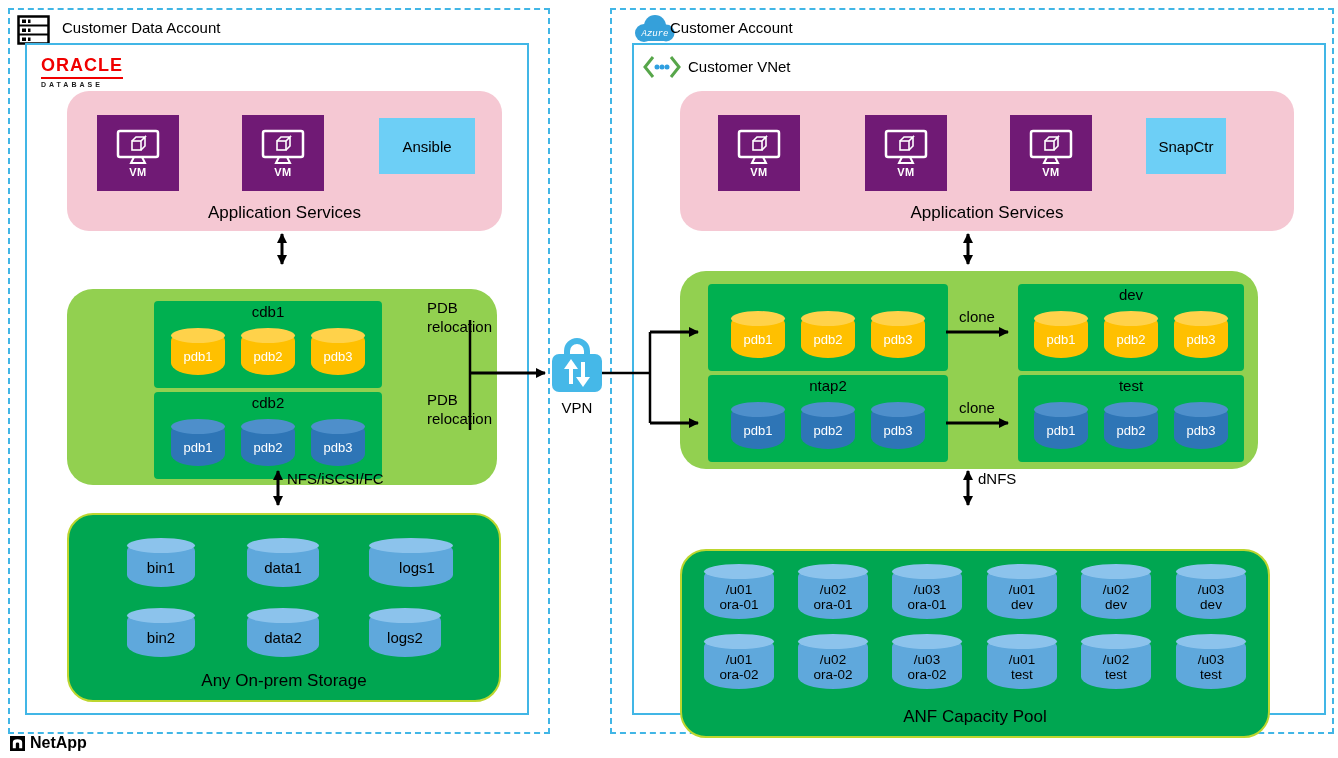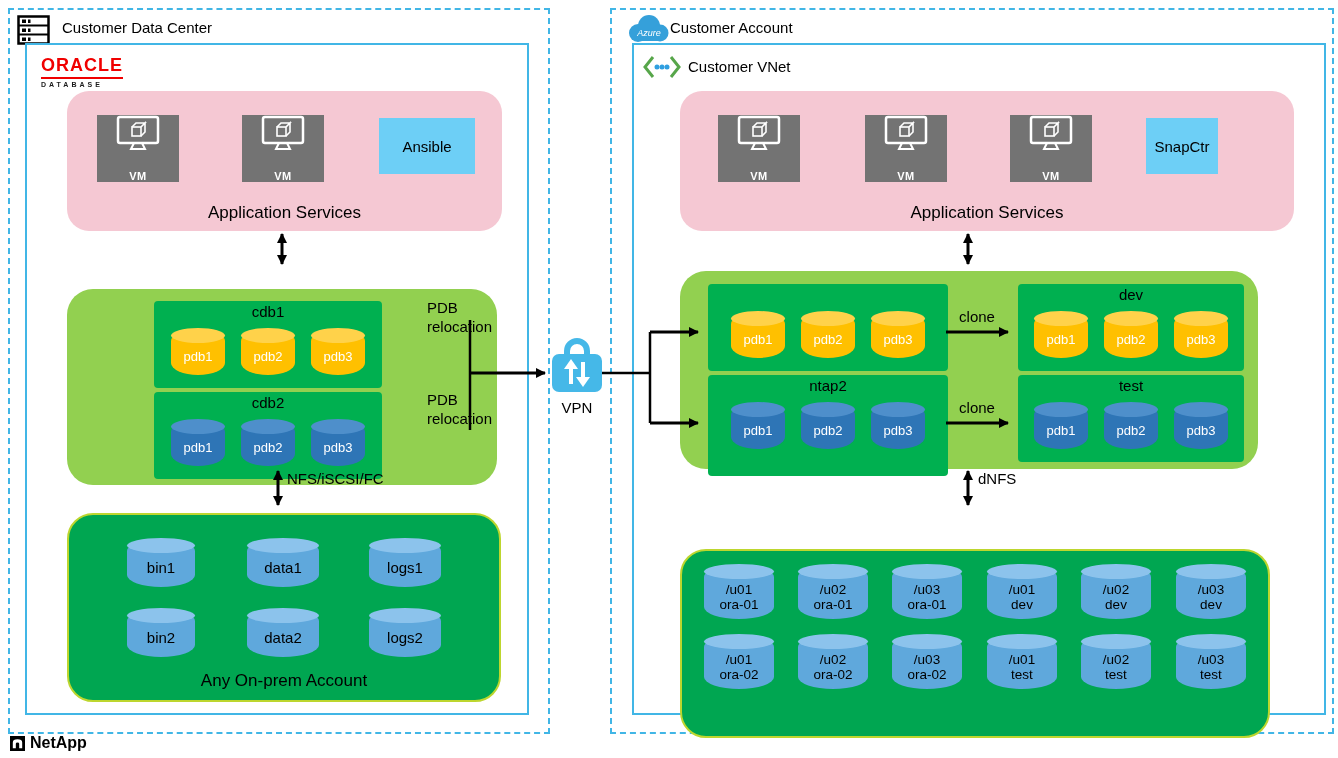--- a/index.html
+++ b/index.html
@@ -7,22 +7,22 @@
     position:relative; width:1338px; height:758px; background:#ffffff;
     font-family:"Liberation Sans", sans-serif; color:#000; overflow:hidden;
   }
   .dashed-box { position:absolute; border:2px dashed #41b6e6; background:#fff; }
   .solid-box  { position:absolute; border:2px solid #41b6e6; background:#fff; }
   .hdr-title  { position:absolute; font-size:15px; white-space:nowrap; }
 
   .pink-box { position:absolute; background:#f5c8d3; border-radius:22px; }
   .svc-label { position:absolute; left:0; right:0; bottom:8px; text-align:center; font-size:17px; }
 
-  .vmbox { position:absolute; width:82px; height:67px; background:#737373;
-           display:flex; flex-direction:column; align-items:center; justify-content:space-between; }
+  .vmbox { position:absolute; width:82px; height:76px; background:#701a75;
+           display:flex; flex-direction:column; align-items:center; justify-content:center; }
   .vm-label { color:#fff; font-size:11px; font-weight:bold; letter-spacing:.5px; margin-top:1px; }
   .toolbox { position:absolute; background:#6dcff6; display:flex; align-items:center;
              justify-content:center; font-size:15px; color:#000; }
 
   .green-box { position:absolute; background:#92d050; border-radius:26px; }
   .dbbox { position:absolute; background:#00b050; border-radius:4px; }
   .db-label { position:absolute; top:2px; left:0; right:0; text-align:center; font-size:15px; color:#000; }
 
   .cyl { position:absolute; border-radius:50% / 12px; display:flex; align-items:center; justify-content:center; text-align:center; }
   .cyl::before { content:""; position:absolute; left:0; top:-1px; width:100%; height:15px; border-radius:50%; }
@@ -95,21 +95,21 @@
         <line x1="1.5" y1="10.5" x2="31.5" y2="10.5" stroke="#000" stroke-width="2"></line>
         <line x1="1.5" y1="19.5" x2="31.5" y2="19.5" stroke="#000" stroke-width="2"></line>
         <rect x="5" y="4.5" width="4" height="3.5" fill="#000"></rect>
           <rect x="11" y="4.5" width="2.5" height="3.5" fill="#000"></rect>
         <rect x="5" y="13.5" width="4" height="3.5" fill="#000"></rect>
           <rect x="11" y="13.5" width="2.5" height="3.5" fill="#000"></rect>
         <rect x="5" y="22.5" width="4" height="3.5" fill="#000"></rect>
           <rect x="11" y="22.5" width="2.5" height="3.5" fill="#000"></rect>
       </svg>
     </span>
-    <span class="hdr-title" style="left:52px;top:9px;">Customer Data Center</span>
+    <span class="hdr-title" style="left:52px;top:9px;">Customer Data Account</span>
 
     <div class="solid-box" style="left:15px;top:33px;width:500px;height:668px;">
 
       <div class="oracle" style="left:14px;top:10px;">
         <div class="oracle-name">ORACLE</div>
         <div class="oracle-sub">DATABASE</div>
       </div>
 
       <div class="pink-box" style="left:40px;top:46px;width:435px;height:140px;">
         <div class="vmbox" style="left:30px;top:24px;">
@@ -161,33 +161,33 @@
         </div>
       </div>
 
       <div class="darkgreen-box" style="left:40px;top:468px;width:430px;height:185px;">
         <div class="cyl store-cyl cyl-l" style="left:58px;top:24px;width:68px;">
             <span>bin1</span>
           </div>
         <div class="cyl store-cyl cyl-l" style="left:178px;top:24px;width:72px;">
             <span>data1</span>
           </div>
-        <div class="cyl store-cyl cyl-l" style="left:300px;top:24px;width:72px;">
+        <div class="cyl store-cyl cyl-l" style="left:300px;top:24px;width:72px;padding-left:12px;">
             <span>logs1</span>
           </div>
         <div class="cyl store-cyl cyl-l" style="left:58px;top:94px;width:68px;">
             <span>bin2</span>
           </div>
         <div class="cyl store-cyl cyl-l" style="left:178px;top:94px;width:72px;">
             <span>data2</span>
           </div>
         <div class="cyl store-cyl cyl-l" style="left:300px;top:94px;width:72px;text-align:center;">
             <span>logs2</span>
           </div>
-        <div class="bigbox-label">Any On-prem Account</div>
+        <div class="bigbox-label">Any On-prem Storage</div>
       </div>
     </div>
   </div>
 
   <div class="float-label two-line" style="left:386px;top:299px;width:84px;">PDB
 relocation</div>
   <div class="float-label two-line" style="left:386px;top:391px;width:84px;">PDB
 relocation</div>
   <div class="float-label" style="left:287px;top:470px;">NFS/iSCSI/FC</div>
 
@@ -198,21 +198,21 @@
       <path d="M19 48 V31" stroke="#fff" stroke-width="4"></path>
       <path d="M19 23 l-7 10 h14 z" fill="#fff"></path>
       <path d="M31 26 V43" stroke="#fff" stroke-width="4"></path>
       <path d="M31 51 l-7 -10 h14 z" fill="#fff"></path>
     </svg>
   </div>
   <div class="float-label" style="left:544px;top:399px;width:66px;text-align:center;">VPN</div>
 
   <div class="dashed-box" style="left:610px;top:8px;width:720px;height:722px;">
 
-    <span style="position:absolute;left:14px;top:4px;">
+    <span style="position:absolute;left:20px;top:4px;font-family:Liberation Mono, monospace;">
       <svg width="46" height="30" viewBox="0 0 46 30">
         <circle cx="12" cy="19" r="9" fill="#35a0da"></circle>
         <circle cx="23" cy="12" r="11" fill="#35a0da"></circle>
         <circle cx="34" cy="19" r="8.5" fill="#35a0da"></circle>
         <rect x="9" y="16" width="28" height="11" rx="5" fill="#35a0da"></rect>
         <text x="23" y="22" font-size="9" font-style="italic" fill="#ffffff" text-anchor="middle">Azure</text>
       </svg>
     </span>
     <span class="hdr-title" style="left:58px;top:9px;">Customer Account</span>
 
@@ -250,21 +250,21 @@
         </div>
         <div class="vmbox" style="left:330px;top:24px;">
           <svg width="46" height="36" viewBox="0 0 46 36">
             <rect x="3" y="2" width="40" height="26" rx="2" fill="none" stroke="#fff" stroke-width="2.5"></rect>
             <path d="M19 28 L16 34 H30 L27 28" fill="none" stroke="#fff" stroke-width="2"></path>
             <rect x="17" y="12" width="9" height="9" fill="none" stroke="#fff" stroke-width="1.6"></rect>
             <path d="M17 12 L21 8 L30 8 L26 12 M26 12 L30 8 L30 17 L26 21" fill="none" stroke="#fff" stroke-width="1.6"></path>
           </svg>
           <span class="vm-label">VM</span>
         </div>
-        <div class="toolbox" style="left:466px;top:27px;width:72px;height:56px;">SnapCtr</div>
+        <div class="toolbox" style="left:466px;top:27px;width:80px;height:56px;">SnapCtr</div>
         <div class="svc-label">Application Services</div>
       </div>
 
       <div class="green-box" style="left:46px;top:226px;width:578px;height:198px;">
         <div class="dbbox" style="left:28px;top:13px;width:240px;height:87px;">
           <div class="cyl pdb-cyl cyl-y" style="left:23px;top:28px;">
               <span>pdb1</span>
             </div>
           <div class="cyl pdb-cyl cyl-y" style="left:93px;top:28px;">
               <span>pdb2</span>
@@ -278,21 +278,21 @@
           <div class="cyl pdb-cyl cyl-y" style="left:16px;top:28px;">
               <span>pdb1</span>
             </div>
           <div class="cyl pdb-cyl cyl-y" style="left:86px;top:28px;">
               <span>pdb2</span>
             </div>
           <div class="cyl pdb-cyl cyl-y" style="left:156px;top:28px;">
               <span>pdb3</span>
             </div>
         </div>
-        <div class="dbbox" style="left:28px;top:104px;width:240px;height:101px;">
+        <div class="dbbox" style="left:28px;top:104px;width:240px;height:87px;">
           <div class="db-label">ntap2</div>
           <div class="cyl pdb-cyl cyl-b" style="left:23px;top:28px;">
               <span>pdb1</span>
             </div>
           <div class="cyl pdb-cyl cyl-b" style="left:93px;top:28px;">
               <span>pdb2</span>
             </div>
           <div class="cyl pdb-cyl cyl-b" style="left:163px;top:28px;">
               <span>pdb3</span>
             </div>
@@ -353,20 +353,21 @@
 test</span>
           </div>
         <div class="cyl anf-cyl cyl-l" style="left:399px;top:84px;">
             <span>/u02
 test</span>
           </div>
         <div class="cyl anf-cyl cyl-l" style="left:494px;top:84px;">
             <span>/u03
 test</span>
           </div>
+        <div class="bigbox-label">ANF Capacity Pool</div>
       </div>
     </div>
   </div>
 
   <div class="float-label" style="left:942px;top:308px;width:70px;text-align:center;">clone</div>
   <div class="float-label" style="left:942px;top:399px;width:70px;text-align:center;">clone</div>
   <div class="float-label" style="left:978px;top:470px;">dNFS</div>
 
   <div class="netapp">
     <svg width="15" height="15" viewBox="0 0 16 16">

